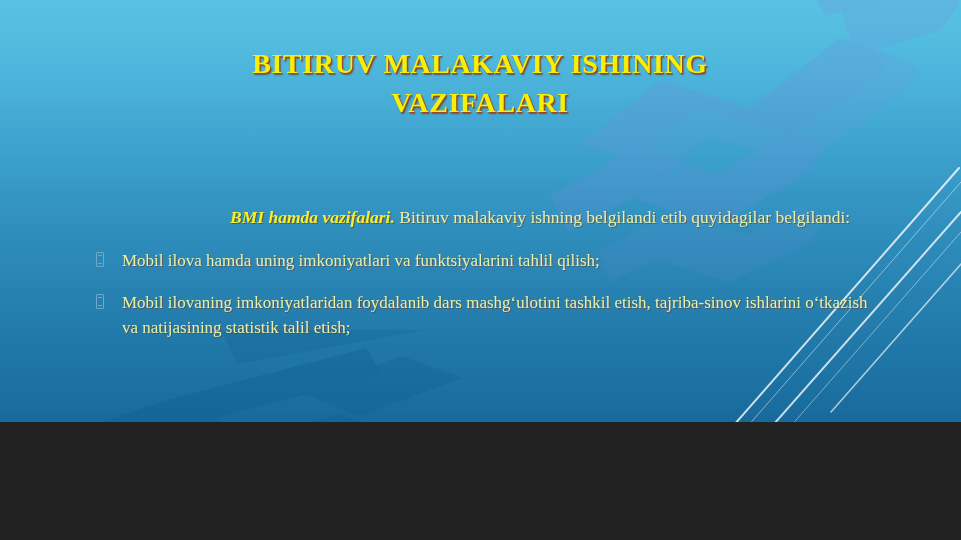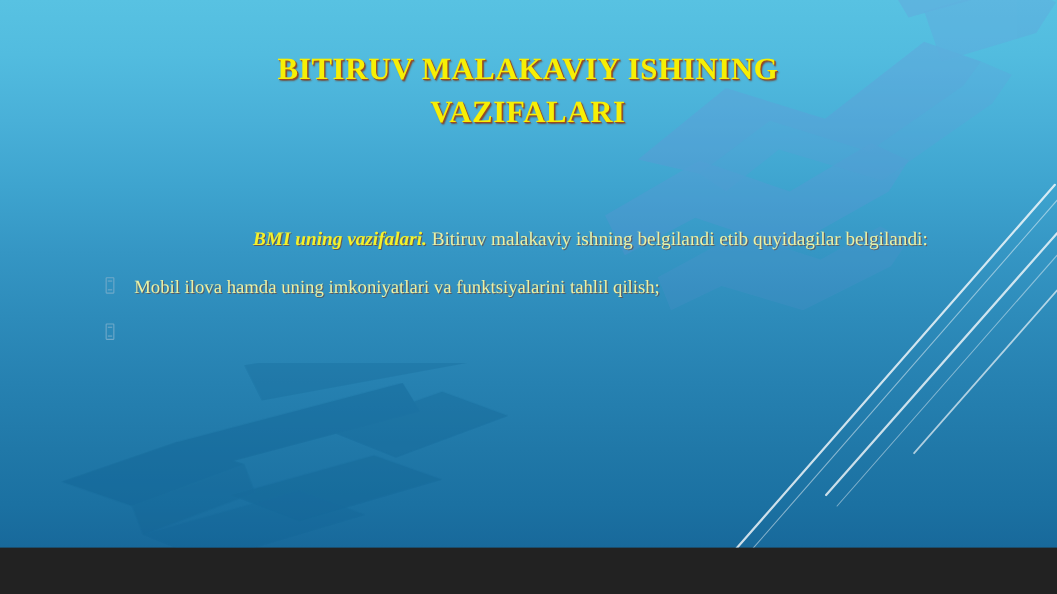--- a/index.html
+++ b/index.html
@@ -3,21 +3,21 @@
 <meta charset="utf-8">
 <style>
   html, body {
     margin: 0;
     padding: 0;
     background: #222;
   }
   #slide {
     position: relative;
     width: 961px;
-    height: 498px;
+    height: 422px;
     overflow: hidden;
     background: linear-gradient(180deg,
         #58c2e2 0%,
         #52bcdf 10%,
         #49b0d8 22%,
         #3ea4cf 34%,
         #3596c4 46%,
         #2d8bba 58%,
         #2681b1 70%,
         #2078a8 82%,
@@ -198,26 +198,27 @@
     </svg>
   </div>
 
   <div class="title-block">
     <div class="title-line">BITIRUV MALAKAVIY ISHINING</div>
     <div class="title-line">VAZIFALARI</div>
   </div>
 
   <div class="body-block">
 
-    <p class="para"><span class="indent"></span><span class="lead">BMI uning vazifalari.</span><span>  Bitiruv malakaviy ishning belgilandi etib quyidagilar belgilandi:</span></p>
+    <p class="para"><span class="indent"></span><span class="lead">BMI hamda vazifalari.</span><span>  Bitiruv malakaviy ishning belgilandi etib quyidagilar belgilandi:</span></p>
 
     <ul class="bullets">
       <li>
         <span class="bullet-mark"></span>
         <span>Mobil ilova hamda uning imkoniyatlari va funktsiyalarini tahlil qilish;</span>
       </li>
       <li>
         <span class="bullet-mark"></span>
+        <span>Mobil ilovaning imkoniyatlaridan foydalanib dars mashg‘ulotini tashkil etish, tajriba-sinov ishlarini o‘tkazish va natijasining statistik talil etish;</span>
       </li>
     </ul>
   </div>
 
 </div>
 
 </body></html>

